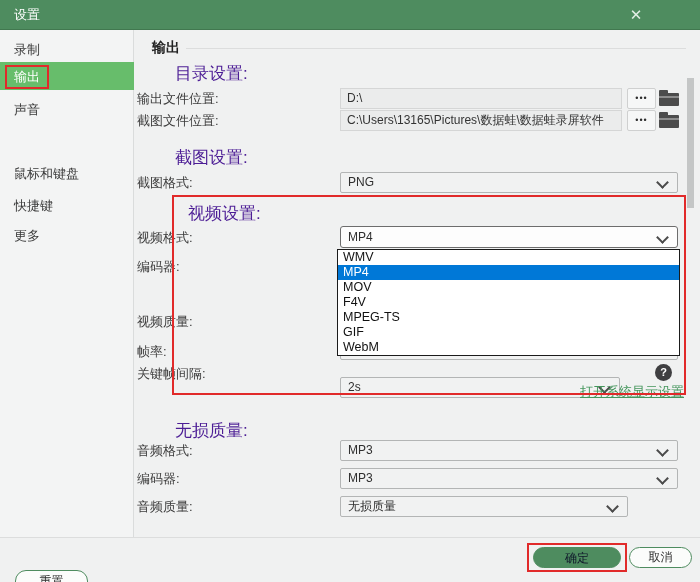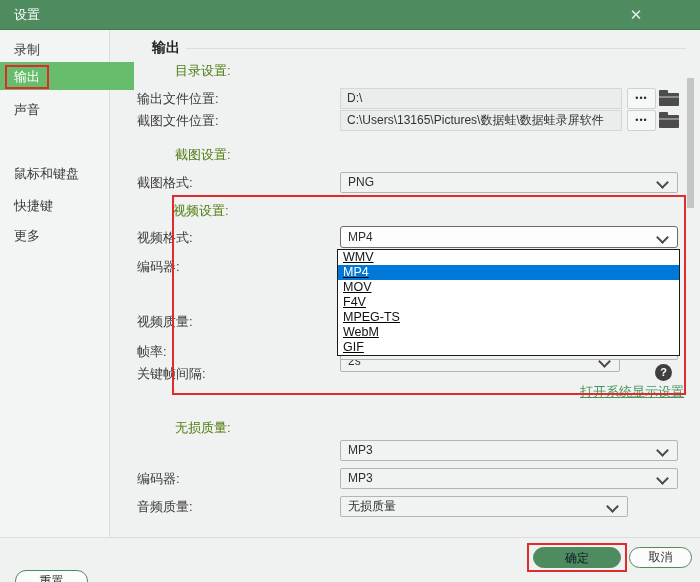--- a/index.html
+++ b/index.html
@@ -5,31 +5,31 @@
   html,body{margin:0;padding:0;background:#888;}
   .window{position:relative;width:700px;height:582px;background:#f0f1f1;
     font-family:"Liberation Sans","DejaVu Sans",sans-serif;overflow:hidden;}
   
   .titlebar{position:absolute;left:0;top:0;width:700px;height:30px;background:#4e8c5f;
     border-bottom:1px solid #41784f;box-sizing:border-box;}
   .titletext{position:absolute;left:14px;top:0;line-height:29px;color:#fff;font-size:13px;}
   .closebtn{position:absolute;left:620px;top:0;width:32px;height:29px;text-align:center;
     line-height:29px;color:#e3efe6;font-size:15px;cursor:pointer;}
   
-  .sidebar{position:absolute;left:0;top:30px;width:110px;height:507px;background:#f3f4f4;
+  .sidebar{position:absolute;left:0;top:30px;width:134px;height:507px;background:#f3f4f4;
     border-right:1px solid #dadcdc;box-sizing:border-box;}
   .side-item{position:absolute;left:0;width:134px;height:28px;line-height:28px;padding-left:14px;
     box-sizing:border-box;font-size:13px;color:#3a3a3a;cursor:pointer;}
   .side-item.selected{background:#67bd6b;color:#fff;}
   .redwrap{display:inline-block;border:2px solid #e12a2a;padding:0 7px;line-height:20px;
     margin-left:-9px;vertical-align:middle;}
   
   .mainheader{position:absolute;left:152px;top:39px;font-size:14px;font-weight:bold;color:#222;}
   .headerline{position:absolute;left:186px;top:48px;width:500px;height:1px;background:#dcdddd;}
-  .sectitle{position:absolute;left:175px;font-size:13px;color:#4d7c0f;}
+  .sectitle{position:absolute;left:175px;font-size:17px;color:#4c1d95;}
   .flabel{position:absolute;left:137px;width:200px;text-align:left;font-size:13px;
     color:#3c3c3c;line-height:21px;}
   .pathbox{position:absolute;left:340px;width:282px;height:21px;background:#ebecec;
     border:1px solid #d5d6d6;box-sizing:border-box;font-size:12px;color:#333;line-height:19px;
     padding:0 6px;white-space:nowrap;overflow:hidden;}
   .morebtn{position:absolute;left:627px;width:29px;height:21px;background:#f6f7f7;
     border:1px solid #cfd0d0;border-radius:2px;box-sizing:border-box;text-align:center;
     font-size:9px;letter-spacing:1px;line-height:18px;color:#2f2f2f;cursor:pointer;}
   .folder{position:absolute;left:659px;width:20px;height:16px;cursor:pointer;}
   .folder .tab{position:absolute;top:0;left:0;width:9px;height:4px;background:#4c4c4c;border-radius:1px 1px 0 0;}
@@ -38,21 +38,21 @@
   
   .combo{position:absolute;left:340px;height:21px;background:#f1f2f2;border:1px solid #b3b5b5;
     border-radius:2px;box-sizing:border-box;font-size:12px;color:#2f2f2f;line-height:19px;
     padding:0 8px 0 7px;cursor:pointer;white-space:nowrap;overflow:hidden;}
   .chev{position:absolute;right:10px;top:5px;width:7px;height:7px;border-right:2px solid #4a4a4a;
     border-bottom:2px solid #4a4a4a;transform:rotate(45deg);}
   .combo.open{background:#fdfdfd;border:1px solid #6d6d6d;border-radius:3px;height:22px;line-height:20px;}
   .combo.open .chev{top:6px;}
   
   .droplist{position:absolute;left:337px;top:249px;width:343px;background:#fff;
-    border:1px solid #1b1b1b;box-sizing:border-box;z-index:6;text-decoration:underline;}
+    border:1px solid #1b1b1b;box-sizing:border-box;z-index:6;}
   .dropitem{height:15px;line-height:15px;font-size:12.5px;padding-left:5px;color:#111;cursor:pointer;}
   .dropitem.hl{background:#0078d7;color:#fff;}
   
   .redbox{position:absolute;border:2px solid #e12a2a;box-sizing:border-box;pointer-events:none;z-index:7;}
   .videobox{left:172px;top:195px;width:514px;height:200px;}
   .okbox{left:527px;top:543px;width:100px;height:29px;}
   
   .helpicon{position:absolute;left:655px;top:364px;width:17px;height:17px;border-radius:50%;
     background:#3f3f41;color:#fff;font-size:11px;font-weight:bold;text-align:center;
     line-height:17px;cursor:pointer;}
@@ -113,21 +113,21 @@
   </div>
 
   <div class="sectitle" style="top:146px">截图设置:</div>
   <div class="flabel" style="top:172px">截图格式:</div>
   <div class="combo" style="top:172px;width:338px">
     <span>PNG</span>
     <span class="chev"></span>
   </div>
 
   <div class="redbox videobox"></div>
-  <div class="sectitle" style="top:202px;left:173px">视频设置:</div>
+  <div class="sectitle" style="top:202px;left:188px">视频设置:</div>
 
   <div class="flabel" style="top:227px">视频格式:</div>
   <div class="combo open" style="top:226px;width:338px">
     <span>MP4</span>
     <span class="chev"></span>
   </div>
 
   <div class="flabel" style="top:256px">编码器:</div>
   <div class="flabel" style="top:311px">视频质量:</div>
   <div class="flabel" style="top:341px">帧率:</div>
@@ -135,34 +135,35 @@
     <span>24 fps (推荐)</span>
     <span class="chev"></span>
   </div>
 
   <div class="droplist">
     <div class="dropitem">WMV</div>
     <div class="dropitem hl">MP4</div>
     <div class="dropitem">MOV</div>
     <div class="dropitem">F4V</div>
     <div class="dropitem">MPEG-TS</div>
+    <div class="dropitem">GIF</div>
     <div class="dropitem">WebM</div>
-    <div class="dropitem">GIF</div>
   </div>
 
   <div class="flabel" style="top:363px">关键帧间隔:</div>
-  <div class="combo" style="top:351px;width:280px">
+  <div class="combo" style="top:377px;width:280px">
     <span>2s</span>
     <span class="chev"></span>
   </div>
   <div class="helpicon">?</div>
   <div class="syslink">打开系统显示设置</div>
 
   <div class="sectitle" style="top:419px">无损质量:</div>
 
+  <div class="flabel" style="top:440px">音频格式:</div>
   <div class="combo" style="top:440px;width:338px">
     <span>MP3</span>
     <span class="chev"></span>
   </div>
 
   <div class="flabel" style="top:468px">编码器:</div>
   <div class="combo" style="top:468px;width:338px">
     <span>MP3</span>
     <span class="chev"></span>
   </div>

